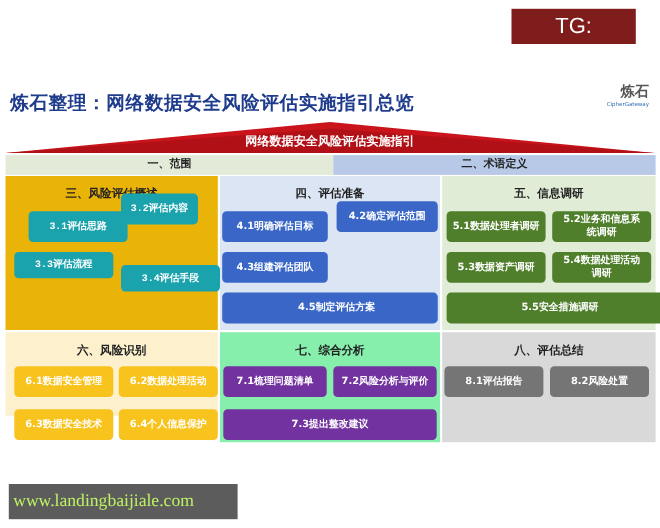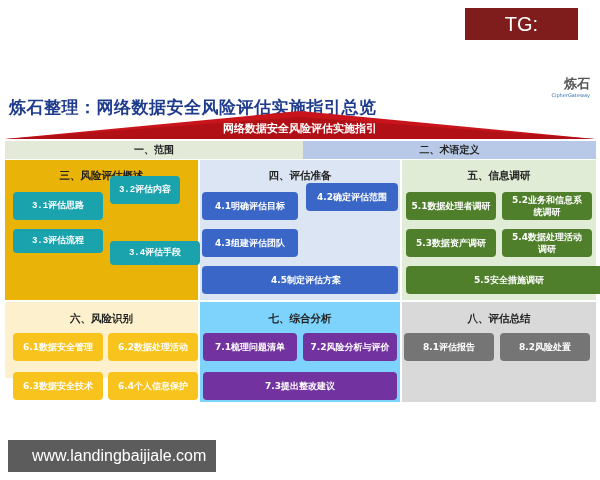--- a/index.html
+++ b/index.html
@@ -6,27 +6,27 @@
   html, body { width: 600px; height: 480px; background: #ffffff; overflow: hidden; }
   body { position: relative; font-family: "DejaVu Sans", "Liberation Sans", sans-serif; }
 
   .tg-badge {
     position: absolute; left: 465px; top: 8px; width: 113px; height: 32px;
     background: #7f1d1d; color: #ffffff; font-family: "Liberation Sans", sans-serif;
     font-size: 20px; line-height: 32px; text-align: center;
   }
   .site-badge {
     position: absolute; left: 8px; top: 440px; width: 208px; height: 32px;
-    background: #5c5c5c; color: #ffffff; font-family: Liberation Sans, sans-serif;
-    font-size: 16px; line-height: 32px; padding-left: 24px;
+    background: #5c5c5c; color: #bef264; font-family: Liberation Serif, serif;
+    font-size: 16px; line-height: 32px; padding-left: 4px;
   }
 
   .page-title {
     position: absolute; left: 9px; top: 82px; font-size: 17px; font-weight: bold;
-    color: #1f3c8c; letter-spacing: 0.5px; margin-top: 14px;
+    color: #1f3c8c; letter-spacing: 0.5px;
   }
   .logo { position: absolute; left: 540px; top: 76px; width: 50px; text-align: right; }
   .logo-cn { font-size: 13px; color: #555; font-weight: bold; line-height: 16px; }
   .logo-en { font-size: 5px; color: #2f6fb5; line-height: 7px; }
 
   .roof { position: absolute; left: 5px; top: 107px; width: 590px; height: 32px; }
   .roof svg { display: block; }
   .roof-label {
     position: absolute; left: 0; top: 14px; width: 590px; text-align: center;
     color: #ffffff; font-size: 11px; font-weight: bold;
@@ -47,21 +47,21 @@
 
   .p3 { left: 0; top: 0; width: 193px; height: 140px; background: #eab308; font-family: Liberation Mono, monospace; }
   .p3 .btn { background: #1aa2ad; }
   .p4 { left: 195px; top: 0; width: 200px; height: 140px; background: #dbe5f3; }
   .p4 .btn { background: #3a67c7; }
   .p5 { left: 397px; top: 0; width: 194px; height: 140px; background: #e1ecd6; }
   .p5 .btn { background: #4f7f2b; }
 
   .p6 { left: 0; top: 142px; width: 193px; height: 76px; background: #fdf1cd; }
   .p6 .btn { background: #f8c31c; }
-  .p7 { left: 195px; top: 142px; width: 200px; height: 100px; background: #7dd3fc; }
+  .p7 { left: 195px; top: 142px; width: 200px; height: 100px; background: #86efac; }
   .p7 .btn { background: #7232a0; }
   .p8 { left: 397px; top: 142px; width: 194px; height: 100px; background: #d9d9d9; }
   .p8 .btn { background: #757575; }
 </style>
 </head>
 <body>
 
 <div class="tg-badge">TG: MYYJJPP</div>
 
 <div class="page-title">炼石整理：网络数据安全风险评估实施指引总览</div>
@@ -80,21 +80,21 @@
 
 <div class="row1">
   <div class="cell scope">一、范围</div>
   <div class="cell terms">二、术语定义</div>
 </div>
 
 <div class="grid">
 
   <div class="panel p3">
     <div class="panel-title" style="top:9px;">三、风险评估概述</div>
-    <div class="btn" style="left:8px;top:32px;width:90px;height:28px;">3.1评估思路</div>
+    <div class="btn" style="left:21px;top:32px;width:90px;height:28px;">3.1评估思路</div>
     <div class="btn" style="left:105px;top:16px;width:70px;height:28px;">3.2评估内容</div>
     <div class="btn" style="left:8px;top:69px;width:90px;height:24px;">3.3评估流程</div>
     <div class="btn" style="left:105px;top:69px;width:90px;height:24px;margin-top:12px;">3.4评估手段</div>
   </div>
 
   <div class="panel p4">
     <div class="panel-title" style="top:9px;">四、评估准备</div>
     <div class="btn" style="left:2px;top:32px;width:96px;height:28px;">4.1明确评估目标</div>
     <div class="btn" style="left:106px;top:23px;width:92px;height:28px;">4.2确定评估范围</div>
     <div class="btn" style="left:2px;top:69px;width:96px;height:28px;">4.3组建评估团队</div>

